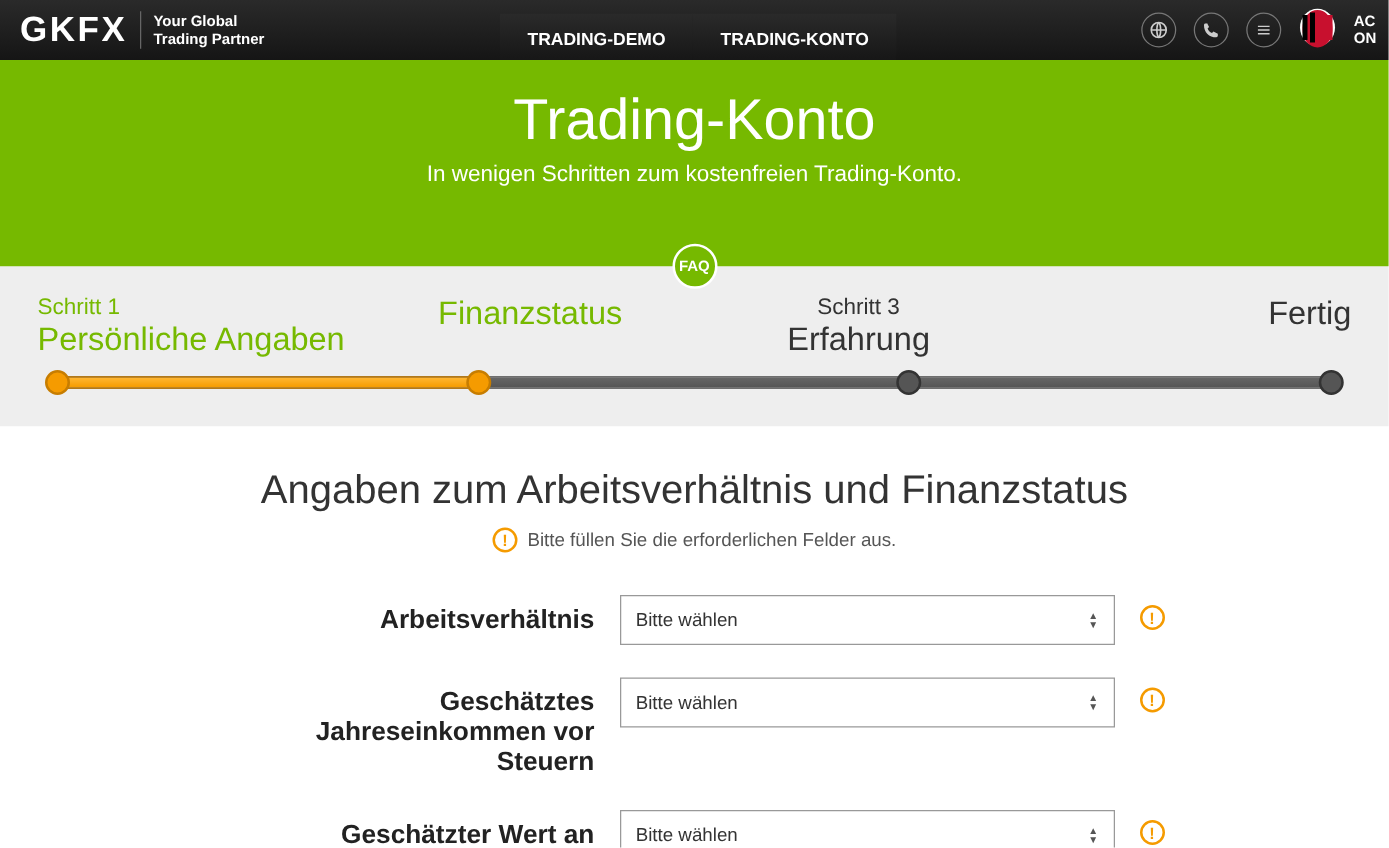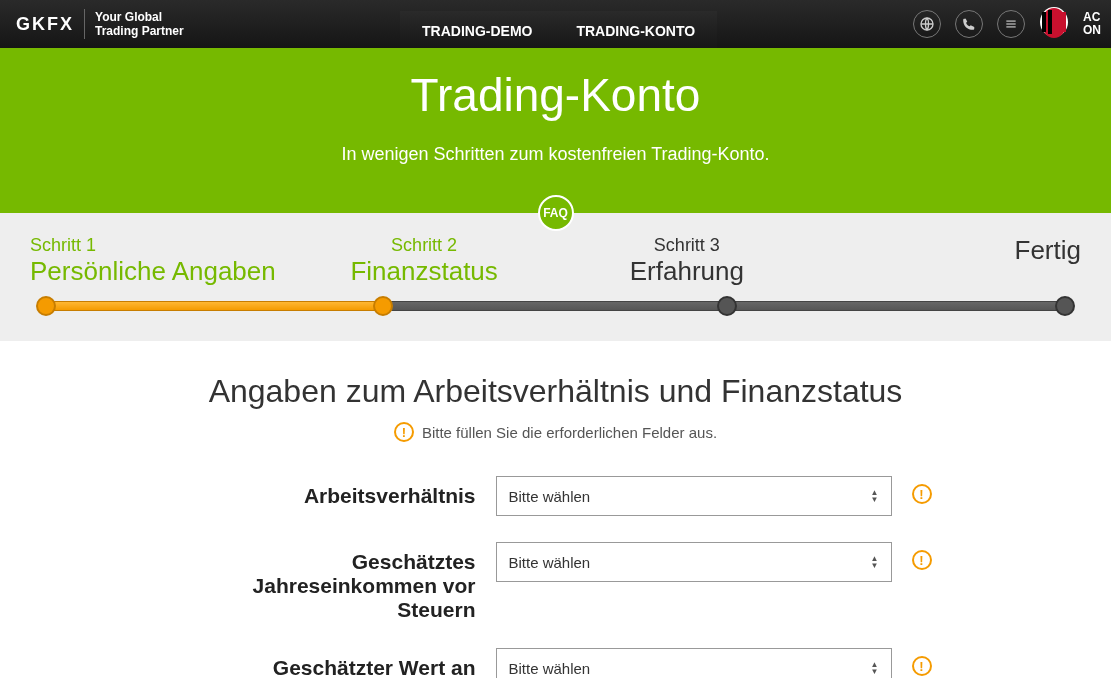--- a/index.html
+++ b/index.html
@@ -1,42 +1,42 @@
 <!DOCTYPE html>
 <html><head>
 <meta charset="utf-8">
 <style>
 * { margin: 0; padding: 0; box-sizing: border-box; }
 body { font-family: "Segoe UI", Arial, sans-serif; width: 1111px; height: 678px; overflow: hidden; background: #fff; }
 
 
 .header { background: linear-gradient(#2a2a2a, #151515); height: 48px; display: flex; align-items: center; padding: 0 16px; position: relative; }
 .logo-group { display: flex; align-items: center; color: #fff; }
-.logo-main { font-weight: 800; font-size: 18px; letter-spacing: 2px; }
+.logo-main { font-weight: 800; font-size: 28px; letter-spacing: 2px; }
 .logo-divider { width: 1px; height: 30px; background: #666; margin: 0 10px; }
 .tagline { font-size: 12px; line-height: 1.2; font-weight: 600; }
 .topnav-wrap { position: absolute; left: 400px; top: 11px; }
 .topnav-row { display: flex; }
 .topnav-item { color: #fff; font-size: 14px; font-weight: 600; padding: 12px 22px; border-bottom: 3px solid transparent; position: relative; background: linear-gradient(#2a2a2a,#151515); }
 .topnav-item.demo { border-bottom-color: #f59b00; }
 .topnav-item.konto { border-bottom-color: #76b900; }
 .topnav-item::before, .topnav-item::after { content:''; position:absolute; top:0; bottom:0; width:18px; }
 .subnav-row { display: flex; margin-left: 40px; }
 .subnav-item { color: #fff; font-size: 13px; font-weight: 600; padding: 10px 18px; background: linear-gradient(#2a2a2a,#151515); border-top: 1px solid #444; }
 .subnav-box { position: relative; display:flex; }
 .subnav-box::before, .subnav-box::after { content:''; position:absolute; top:0; width:0; height:0; }
 .header-icons { position: absolute; right: 10px; top: 0; height: 48px; display: flex; align-items: center; gap: 14px; }
 .hicon { width: 28px; height: 28px; border: 1px solid #777; border-radius: 50%; display: flex; align-items: center; justify-content: center; color: #ccc; font-size: 14px; }
 .milan-badge { width: 30px; height: 36px; }
 .header-text-right { color: #fff; font-size: 12px; font-weight: 700; line-height: 1.1; }
 
 
 .hero { background: #76b900; color: #fff; text-align: center; padding: 20px 0 0 0; position: relative; height: 165px; }
 .hero-title { font-size: 46px; font-weight: 300; }
-.hero-sub { font-size: 18px; font-weight: 300; margin-top: 22px; }
+.hero-sub { font-size: 18px; font-weight: 300; margin-top: 7px; }
 .faq-circle { position: absolute; left: 50%; bottom: -18px; transform: translateX(-50%); width: 36px; height: 36px; border: 2px solid #fff; border-radius: 50%; display: flex; align-items: center; justify-content: center; font-size: 12px; font-weight: 600; background: #76b900; }
 
 
 .steps-band { background: #eee; padding: 22px 30px 30px; }
 .steps { display: flex; justify-content: flex-start; position: relative; }
 .step { text-align: center; flex: 1; }
 .step-label { font-size: 18px; font-weight: 300; }
 .step-name { font-size: 26px; font-weight: 300; }
 .step.active .step-label, .step.active .step-name { color: #76b900; }
 .step.inactive .step-label, .step.inactive .step-name { color: #333; }
@@ -130,21 +130,20 @@
     </div>
 </div>
 
 <div class="steps-band">
   <div class="steps">
     <div class="step active">
       <div class="step-label">Schritt 1</div>
       <div class="step-name">Persönliche Angaben</div>
     </div>
     <div class="step active">
-      <div class="step-label">Schritt 2</div>
       <div class="step-name">Finanzstatus</div>
     </div>
     <div class="step inactive">
       <div class="step-label">Schritt 3</div>
       <div class="step-name">Erfahrung</div>
     </div>
     <div class="step inactive">
       <div class="step-name">Fertig</div>
     </div>
   </div>

